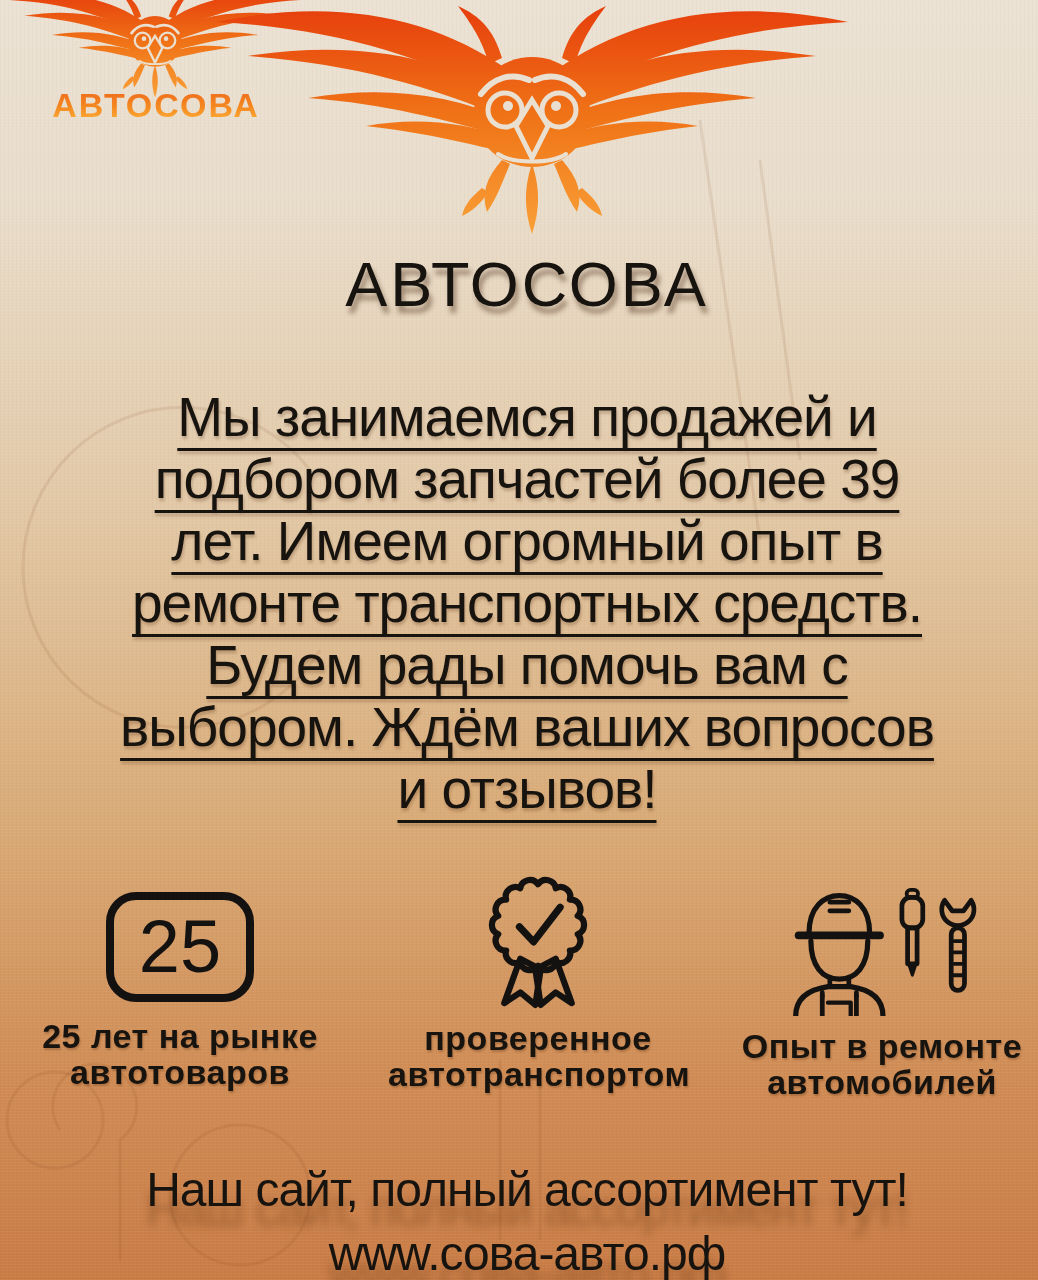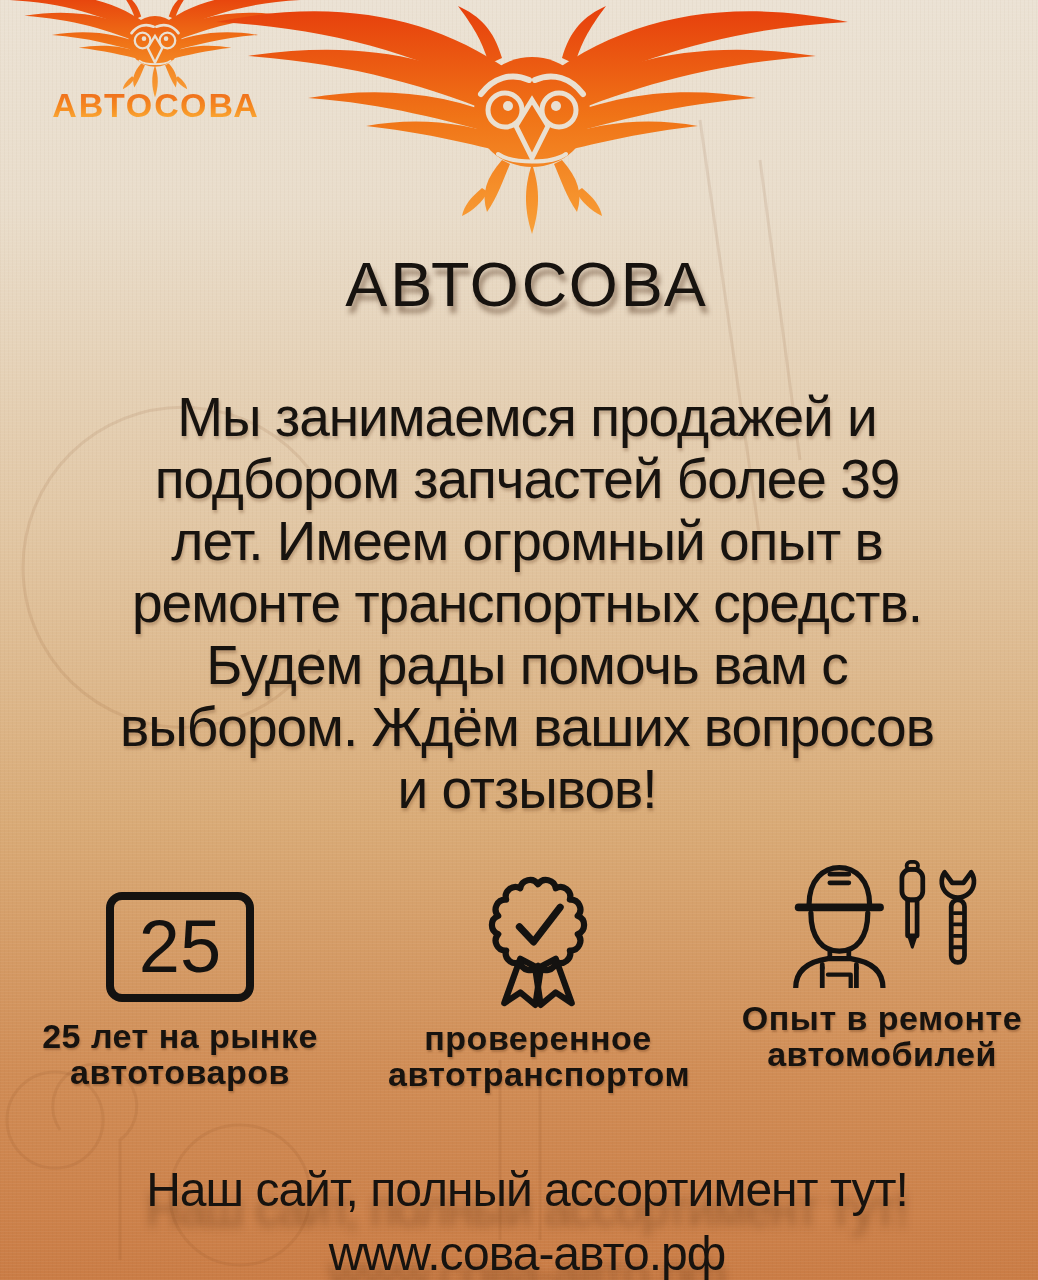--- a/index.html
+++ b/index.html
@@ -38,38 +38,39 @@
   
   .intro{
     position:absolute;left:0;top:386px;width:100%;
     text-align:center;color:#17130f;
     font-size:55px;font-weight:400;font-stretch:condensed;letter-spacing:-1px;
     line-height:62px;
     text-shadow:1px 3px 3px rgba(90,50,20,0.28);
   }
   .intro .line{
     display:inline-block;
+    text-decoration:underline;
     text-decoration-thickness:3px;
     text-underline-offset:12px;
   }
 
   
   .feature{position:absolute;text-align:center;color:#17130f;}
   .feature .flabel{
     font-size:34px;font-weight:700;line-height:36px;letter-spacing:0.5px;
     text-shadow:1px 2px 2px rgba(90,45,15,0.3);
   }
   .feature .flabel span{display:block;}
   .feature-1{left:18px;top:892px;width:324px;}
   .feature-2{left:388px;top:870px;width:300px;}
-  .feature-3{left:726px;top:860px;width:312px;}
+  .feature-3{left:726px;top:888px;width:312px;}
   .plate25{
     display:inline-block;box-sizing:border-box;
     width:148px;height:110px;
-    border:8px solid #141210;border-radius:16px;
+    border:8px solid #141210;border-radius:30px;
     line-height:94px;font-size:74px;font-weight:500;color:#141210;
     margin-bottom:16px;
   }
   .feature-2 .icon-svg{margin-bottom:4px;}
   .feature-3 .icon-svg{margin-bottom:8px;}
 
   
   .footer{
     position:absolute;left:0;top:1158px;width:100%;
     text-align:center;color:#17130f;

